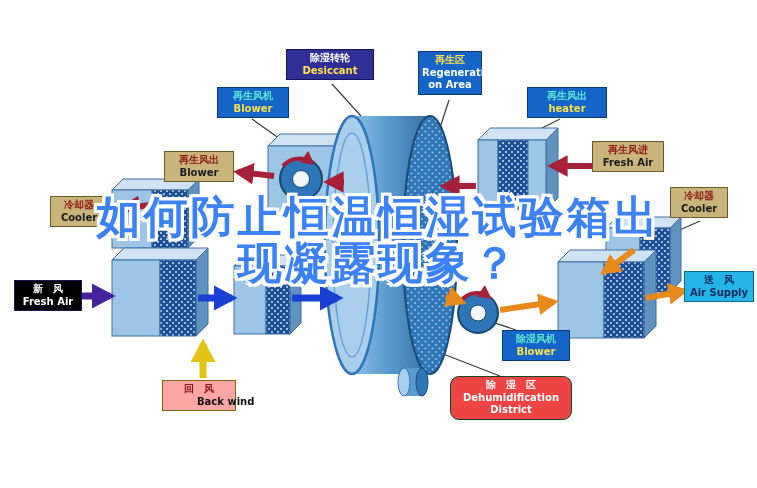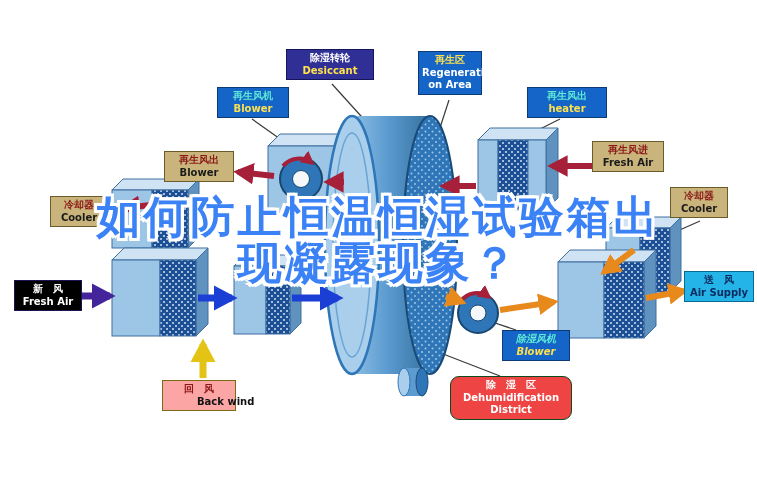--- a/index.html
+++ b/index.html
@@ -51,21 +51,21 @@
 
   #lbl-regen-blower{left:217px;top:87px;width:72px;}
   #lbl-regen-heater{left:527px;top:87px;width:80px;}
   #lbl-exhaust{left:164px;top:151px;width:70px;}
   #lbl-regen-fresh-air{left:592px;top:141px;width:72px;}
   #lbl-cooler-left{left:50px;top:196px;width:58px;}
   #lbl-cooler-right{left:670px;top:187px;width:58px;}
   #lbl-fresh-air{left:14px;top:280px;width:68px;}
   #lbl-air-supply{left:684px;top:271px;width:70px;}
   #lbl-back-wind{left:162px;top:380px;width:74px;}
-  #lbl-dehum-blower{left:502px;top:330px;width:68px;font-style:italic;}
+  #lbl-dehum-blower{left:502px;top:330px;width:68px;}
   #lbl-dehum-district{left:450px;top:376px;width:122px;}
 
   
   #title-overlay{
     position:absolute;left:0;right:0;top:194px;z-index:10;text-align:center;
     font-weight:bold;color:#3b82f6;font-size:44px;line-height:1.05;letter-spacing:3px;
     pointer-events:none;
     text-shadow:
       -3px -3px 0 #fff, 3px -3px 0 #fff, -3px 3px 0 #fff, 3px 3px 0 #fff,
       0 -3px 0 #fff, 0 3px 0 #fff, -3px 0 0 #fff, 3px 0 0 #fff,

